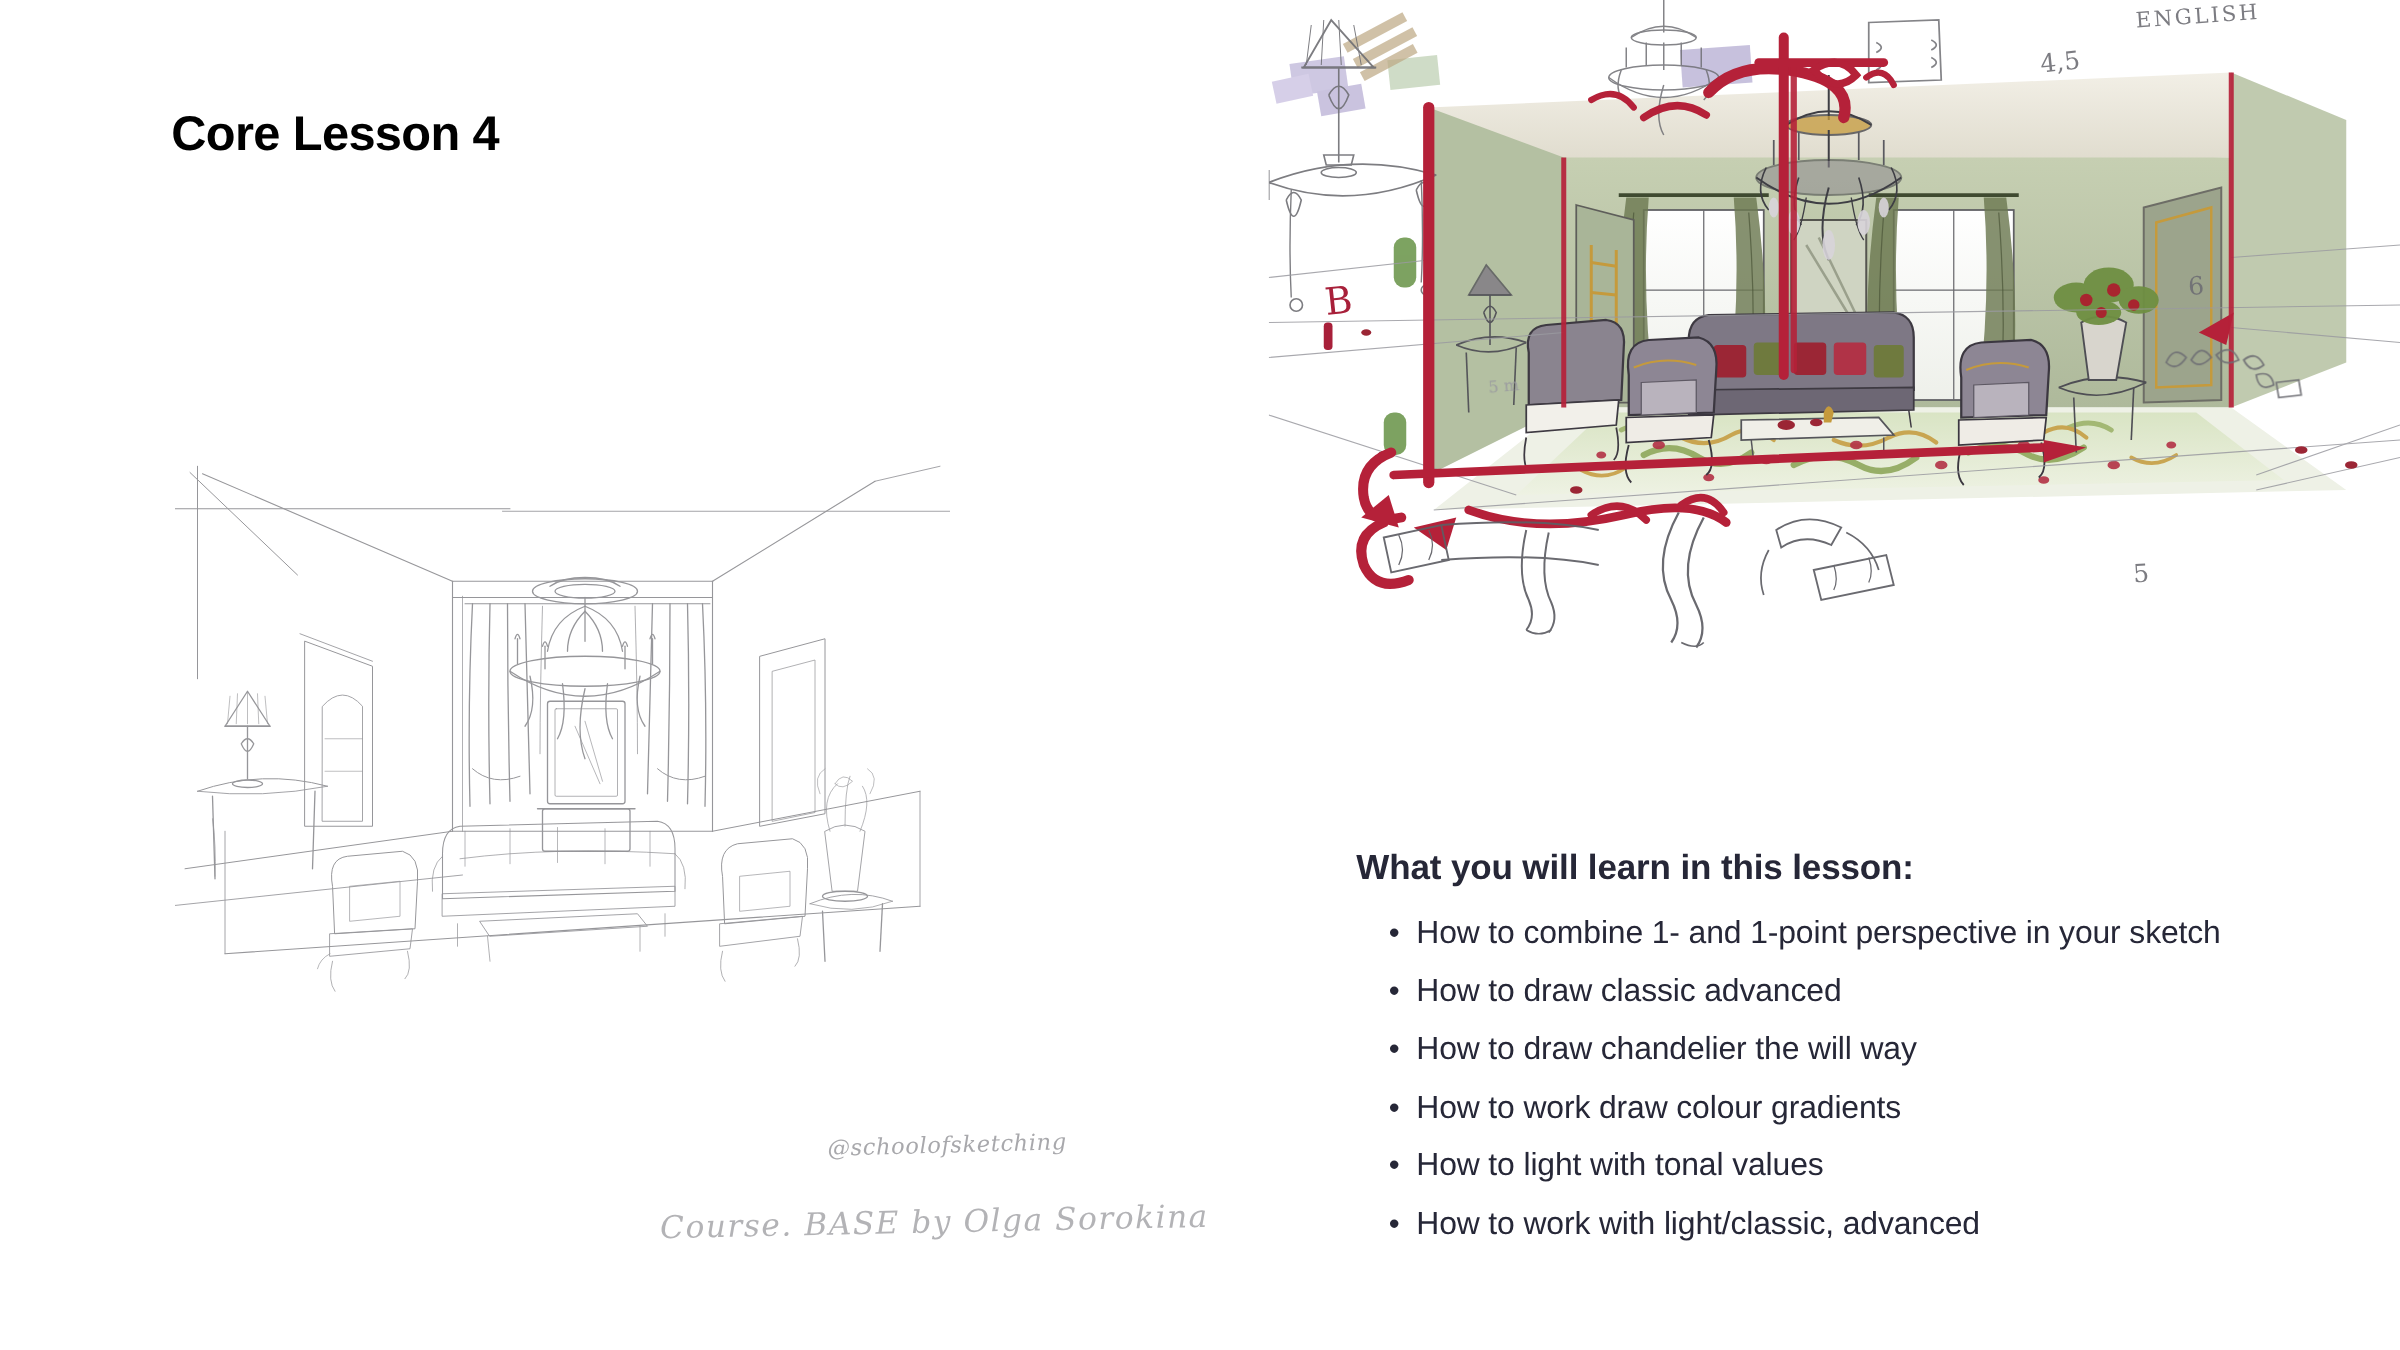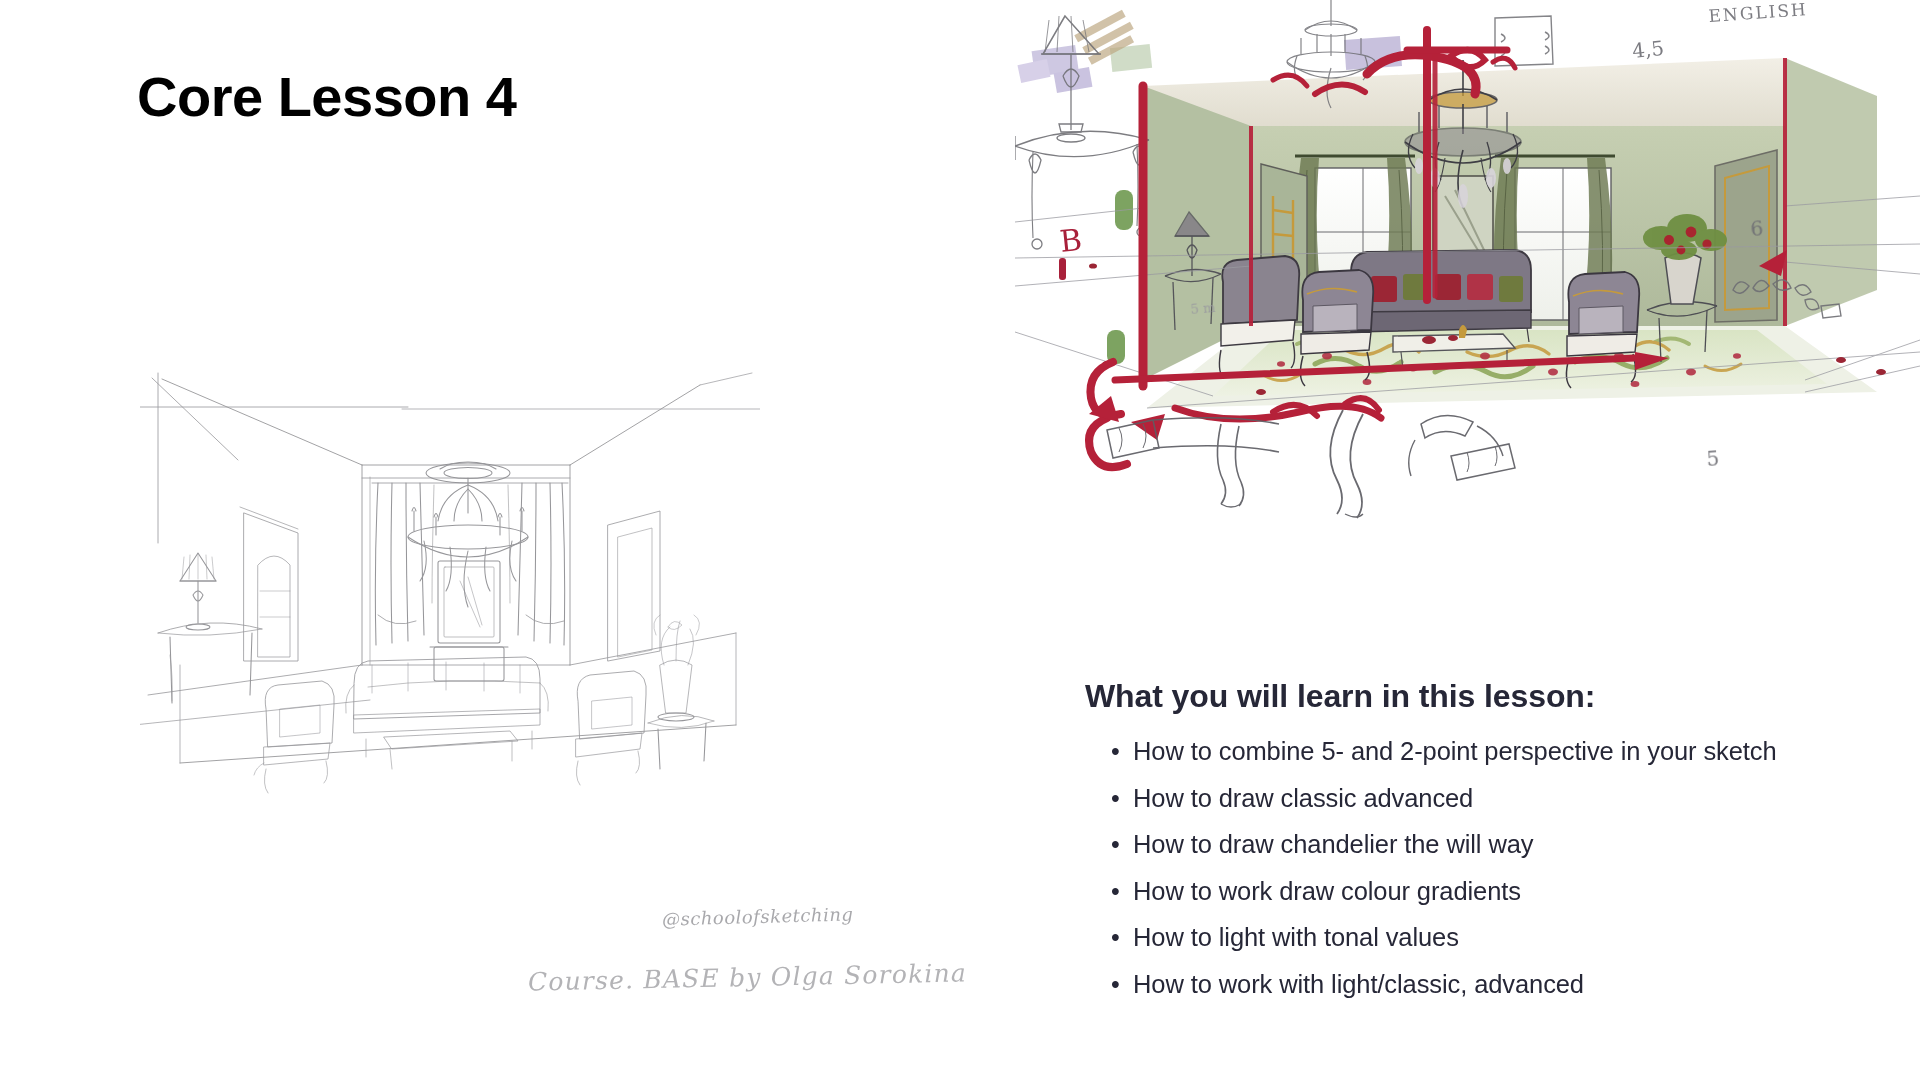--- a/index.html
+++ b/index.html
@@ -8,22 +8,22 @@
     background:#ffffff;
     font-family:"Liberation Sans",sans-serif;
     overflow:hidden;
     position:relative;
   }
   .slide{position:absolute;inset:0;background:#fff;}
 
   
   .left-col{position:absolute;left:0;top:0;width:960px;height:1080px;}
   .lesson-title{
-    position:absolute;left:137px;top:68px;
-    font-size:56px;font-weight:700;color:#000000;
+    position:absolute;left:137px;top:88px;
+    font-size:39px;font-weight:700;color:#000000;
     letter-spacing:-0.5px;line-height:1.05;white-space:nowrap;
   }
   .lesson-subtitle{
     position:absolute;left:138px;top:208px;
     font-size:30px;font-weight:700;color:#000000;
     line-height:1.37;letter-spacing:-0.2px;
   }
   .lesson-subtitle .sub-line{display:block;white-space:nowrap;}
 
   
@@ -37,21 +37,21 @@
   .hw-handle{left:662px;top:906px;font-size:18px;letter-spacing:.5px;transform:rotate(-1.6deg);}
   .hw-course{left:528px;top:963px;font-size:25px;letter-spacing:1.2px;transform:rotate(-1.2deg);opacity:.75;}
 
   
   .right-col{position:absolute;left:960px;top:0;width:960px;height:1080px;}
   .color-sketch{position:absolute;left:1015px;top:0px;width:905px;height:530px;}
   .color-sketch svg{display:block;width:100%;height:100%;}
 
   .learn-block{position:absolute;left:1085px;top:678px;width:800px;}
   .learn-heading{
-    font-size:32px;font-weight:700;color:#262737;
+    font-size:28px;font-weight:700;color:#262737;
     letter-spacing:-0.1px;margin:0 0 22px 0;white-space:nowrap;
   }
   .learn-list{list-style:none;margin:0;padding:0 0 0 26px;}
   .learn-item{
     display:flex;align-items:baseline;
     font-size:25.5px;color:#262737;
     line-height:1.16;margin-bottom:17px;white-space:nowrap;
     letter-spacing:-0.1px;
   }
   .bullet-dot{
@@ -549,21 +549,21 @@
         <path d="M806 306 l18 -2 l2 12 l-18 2 z"></path>
       </g>
     </svg>
   </div>
 
   <div class="learn-block">
     <div class="learn-heading">What you will learn in this lesson:</div>
     <ul class="learn-list">
       <li class="learn-item">
         <span class="bullet-dot">•</span>
-        <span class="item-text">How to combine 5- and 2-point perspective in your sketch</span>
+        <span class="item-text">How to combine 1- and 1-point perspective in your sketch</span>
       </li>
       <li class="learn-item">
         <span class="bullet-dot">•</span>
         <span class="item-text">How to draw classic advanced</span>
       </li>
       <li class="learn-item">
         <span class="bullet-dot">•</span>
         <span class="item-text">How to draw chandelier the will way</span>
       </li>
       <li class="learn-item">

